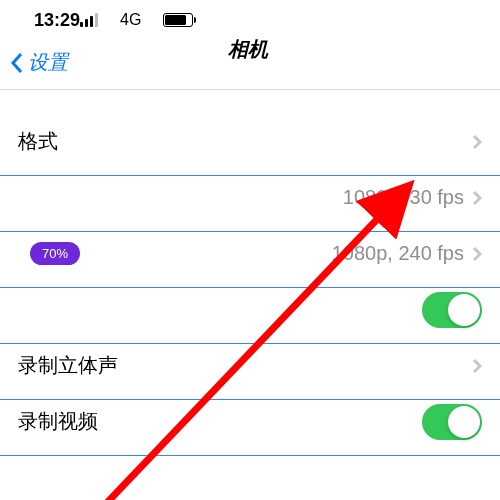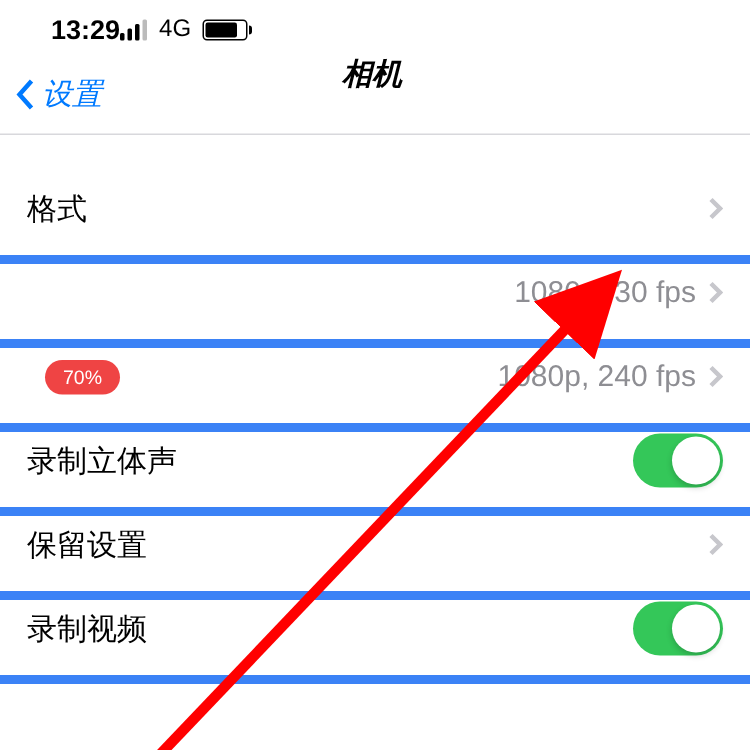--- a/index.html
+++ b/index.html
@@ -17,21 +17,21 @@
       align-items: center;
       padding: 8px 24px 4px 34px;
       height: 36px;
       font-size: 18px;
       font-weight: 600;
       color: #000;
     }
     .status-right {
       display: flex;
       align-items: center;
-      gap: 6px;
+      gap: 20px;
     }
     .signal-bars {
       display: flex;
       align-items: flex-end;
       gap: 2px;
       height: 14px;
     }
     .signal-bars span {
       width: 3px;
       background: #000;
@@ -81,38 +81,38 @@
       text-align:center;
       font-size:20px; font-weight:600; color:#000;
       pointer-events:none;
     }
     .content { padding-top: 30px; }
     .row {
       display:flex;
       align-items:center;
       height:56px;
       padding: 0 18px 12px 18px;
-      border-bottom:6px solid #3b82f6;
+      border-bottom:1px solid #3b82f6;
       position:relative;
     }
     .row-label {
       font-size:20px; color:#000;
       flex-shrink:0;
     }
     .row-spacer { flex:1 }
     .row-value {
       font-size:20px; color:#8e8e93;
       margin-right:8px;
     }
     .chevron {
       width:10px; height:16px;
       stroke:#c7c7cc; stroke-width:3; fill:none;
     }
     .badge {
-      background:#ef4444; color:#fff;
+      background:#6d28d9; color:#fff;
       font-size:13px; font-weight:500;
       border-radius:14px;
       padding:4px 12px;
       margin-left:12px;
     }
     .toggle {
       width:60px; height:36px;
       border-radius:18px;
       position:relative;
       flex-shrink:0;
@@ -183,29 +183,28 @@
   <div class="row">
     <span class="badge">70%</span>
     <span class="row-spacer"></span>
     <span class="row-value">1080p, 240 fps</span>
     <svg class="chevron" viewBox="0 0 10 16">
         <polyline points="2,2 8,8 2,14"></polyline>
       </svg>
   </div>
 
   <div class="row">
-    <span class="row-label">录制立体声</span>
     <span class="row-spacer"></span>
     <div class="toggle on">
         <div class="toggle-knob"></div>
       </div>
   </div>
 
   <div class="row">
-    <span class="row-label">保留设置</span>
+    <span class="row-label">录制立体声</span>
     <span class="row-spacer"></span>
     <svg class="chevron" viewBox="0 0 10 16">
         <polyline points="2,2 8,8 2,14"></polyline>
       </svg>
   </div>
 
 
   <div class="row">
     <span class="row-label">录制视频</span>
     <span class="row-spacer"></span>

